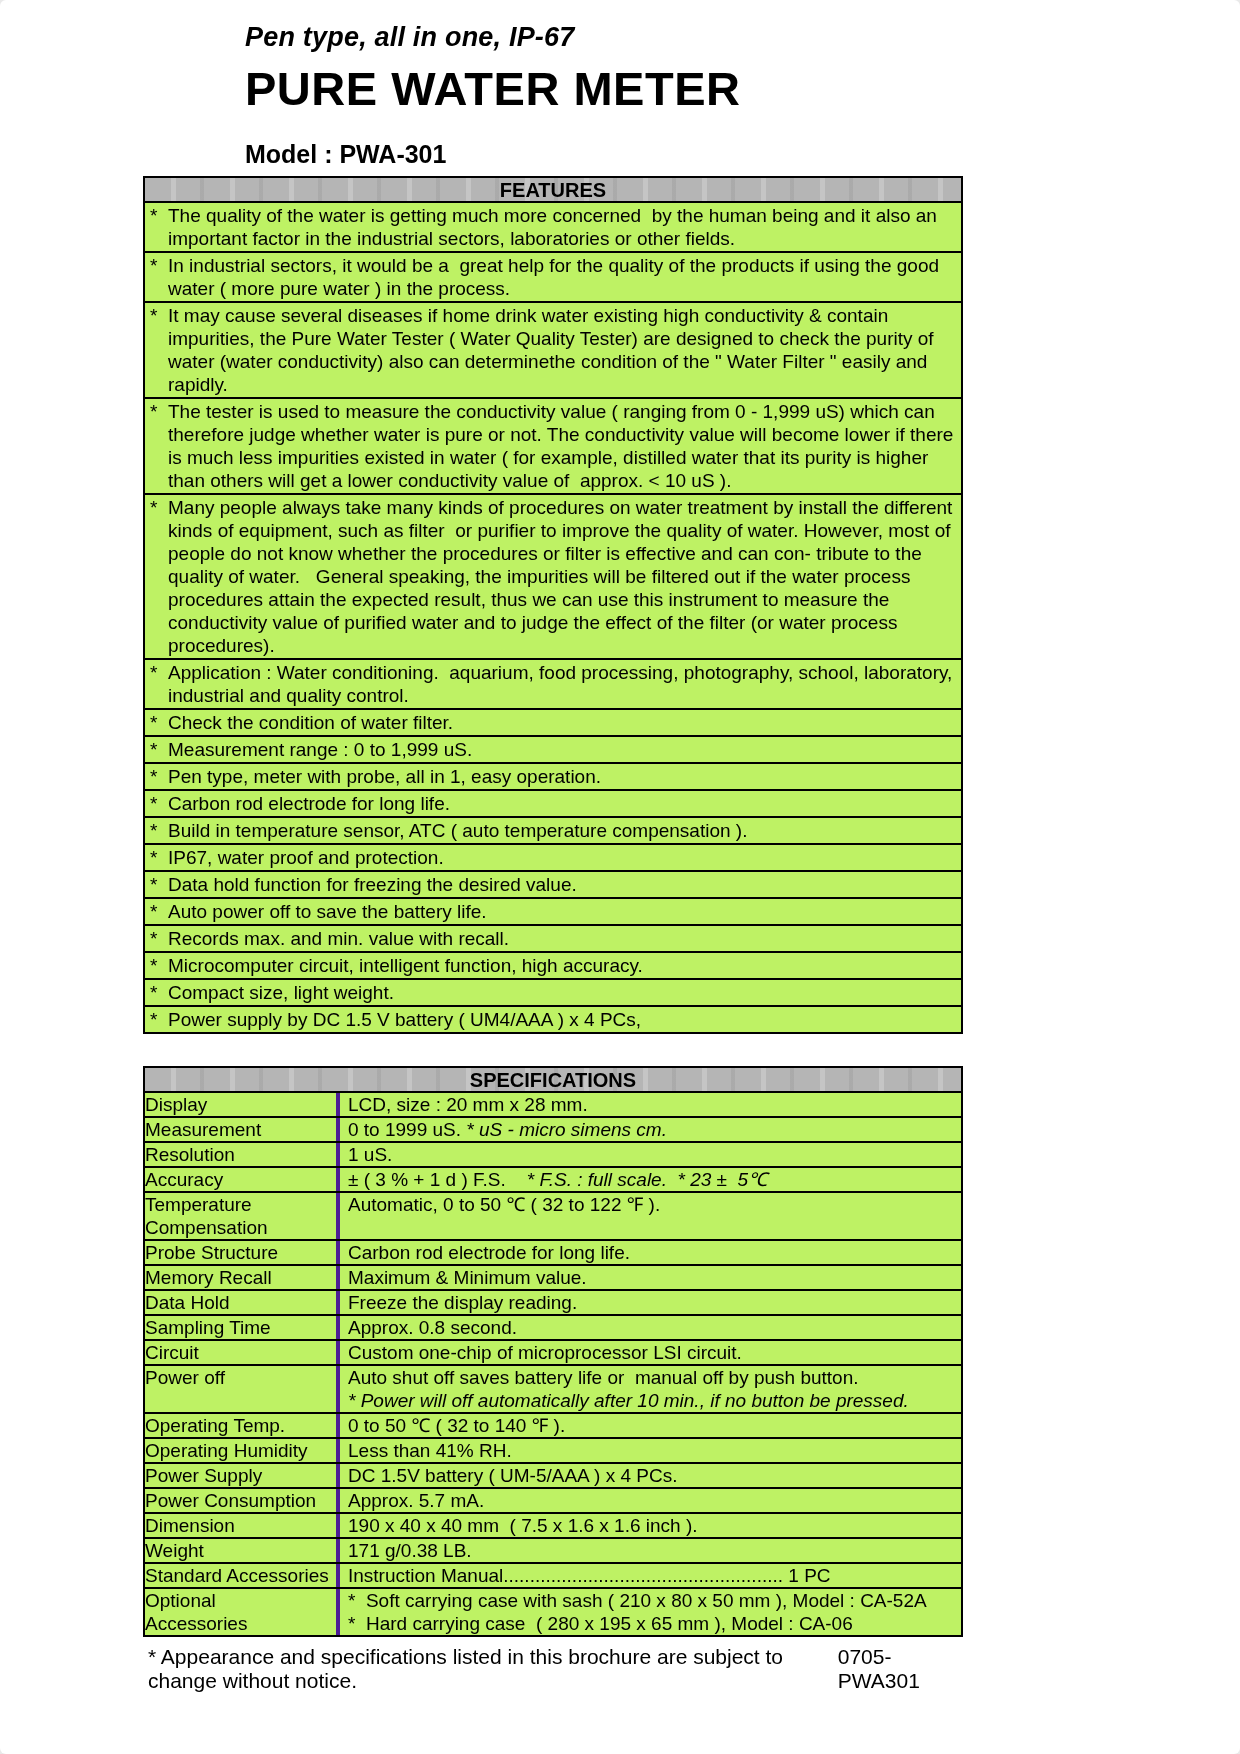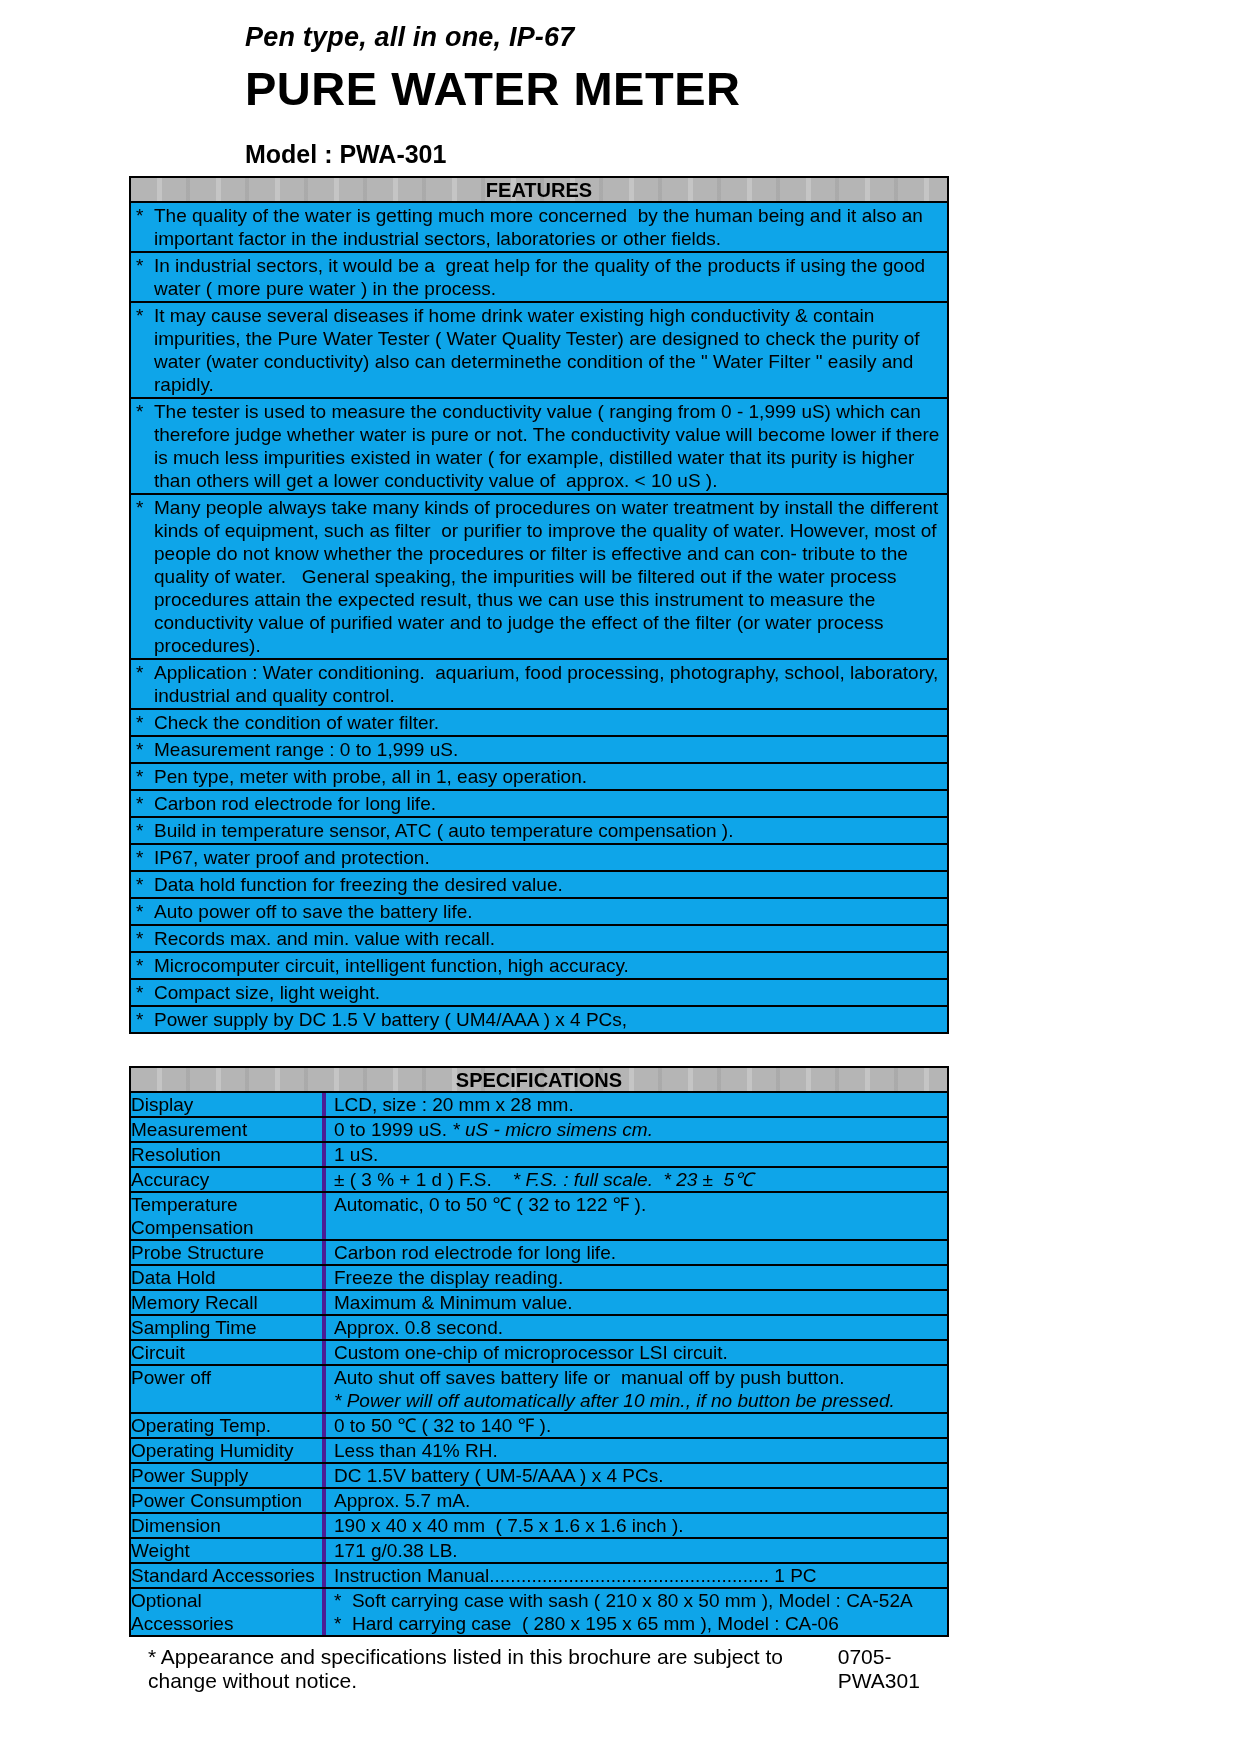--- a/index.html
+++ b/index.html
@@ -5,30 +5,31 @@
   * { margin:0; padding:0; box-sizing:border-box; }
   html,body { background:#e9e9e9; }
   .page {
     position:relative;
     width:1240px; height:1754px;
     background:#ffffff;
     font-family:"Liberation Sans", sans-serif;
     color:#000;
     overflow:hidden;
     margin:0 auto;
+    border-radius:6px;
   }
   .header-block { position:absolute; left:245px; top:22px; }
   .tagline { font-size:27px; font-weight:bold; font-style:italic; letter-spacing:0.2px; }
   .doc-title { font-size:47px; font-weight:bold; letter-spacing:0.5px; margin-top:8px; }
   .model { font-size:25px; font-weight:bold; margin-top:24px; }
 
   .tbl {
-    position:absolute; left:129px; width:820px;
+    position:absolute; left:143px; width:820px;
     border:2.5px solid #000;
-    background:#0ea5e9;
+    background:#bef264;
   }
   .features-tbl { top:176px; }
   .specs-tbl { top:1066px; }
   .tbl-header {
     height:25px; line-height:25px;
     text-align:center; font-weight:bold; font-size:20px;
     background:var(--header-bg, #b5b5b5);
     background-image:repeating-linear-gradient(90deg,
       rgba(255,255,255,0) 0 26px, rgba(255,255,255,0.22) 26px 31px,
       rgba(255,255,255,0) 31px 55px, rgba(0,0,0,0.06) 55px 59px);
@@ -178,29 +179,29 @@
             <div class="spec-line"><span>Automatic, 0 to 50 ℃ ( 32 to 122 ℉ ).</span></div>
           </div>
         </div>
         <div class="spec-row">
           <div class="spec-label">Probe Structure</div>
           <div class="spec-value">
             <div class="spec-line"><span>Carbon rod electrode for long life.</span></div>
           </div>
         </div>
         <div class="spec-row">
+          <div class="spec-label">Memory Recall</div>
+          <div class="spec-value">
+            <div class="spec-line"><span>Maximum &amp; Minimum value.</span></div>
+          </div>
+        </div>
+        <div class="spec-row">
           <div class="spec-label">Data Hold</div>
           <div class="spec-value">
             <div class="spec-line"><span>Freeze the display reading.</span></div>
-          </div>
-        </div>
-        <div class="spec-row">
-          <div class="spec-label">Memory Recall</div>
-          <div class="spec-value">
-            <div class="spec-line"><span>Maximum &amp; Minimum value.</span></div>
           </div>
         </div>
         <div class="spec-row">
           <div class="spec-label">Sampling  Time</div>
           <div class="spec-value">
             <div class="spec-line"><span>Approx. 0.8 second.</span></div>
           </div>
         </div>
         <div class="spec-row">
           <div class="spec-label">Circuit</div>

